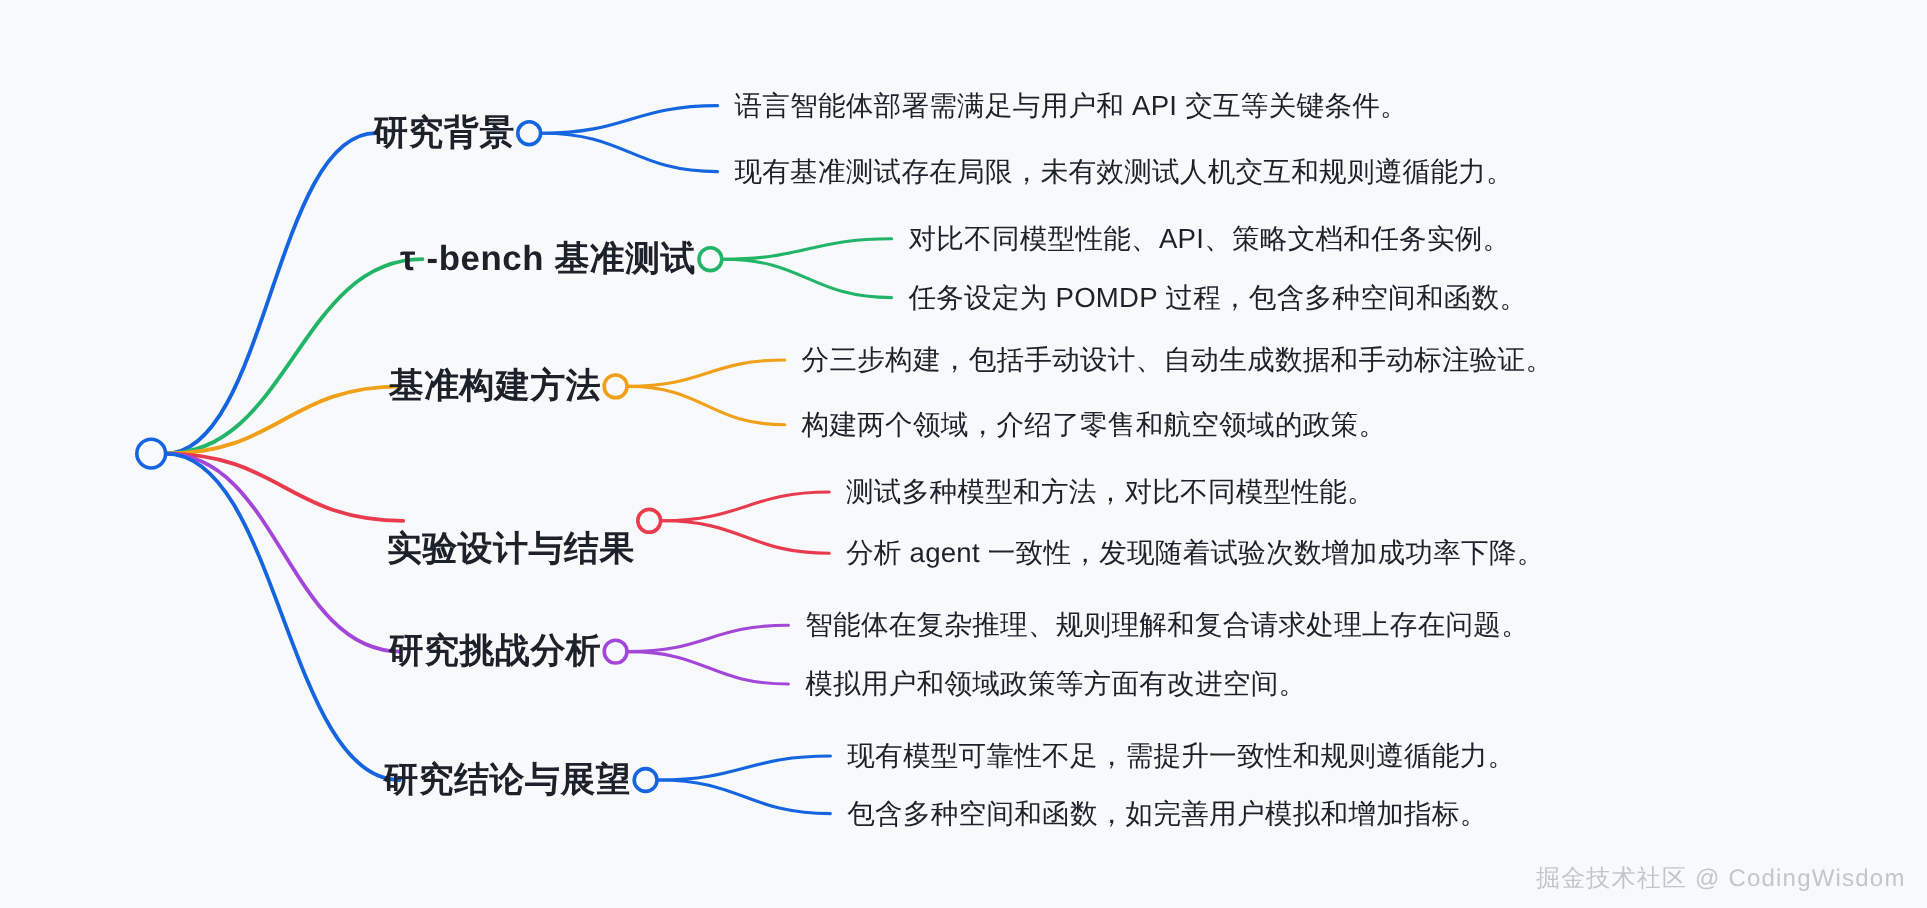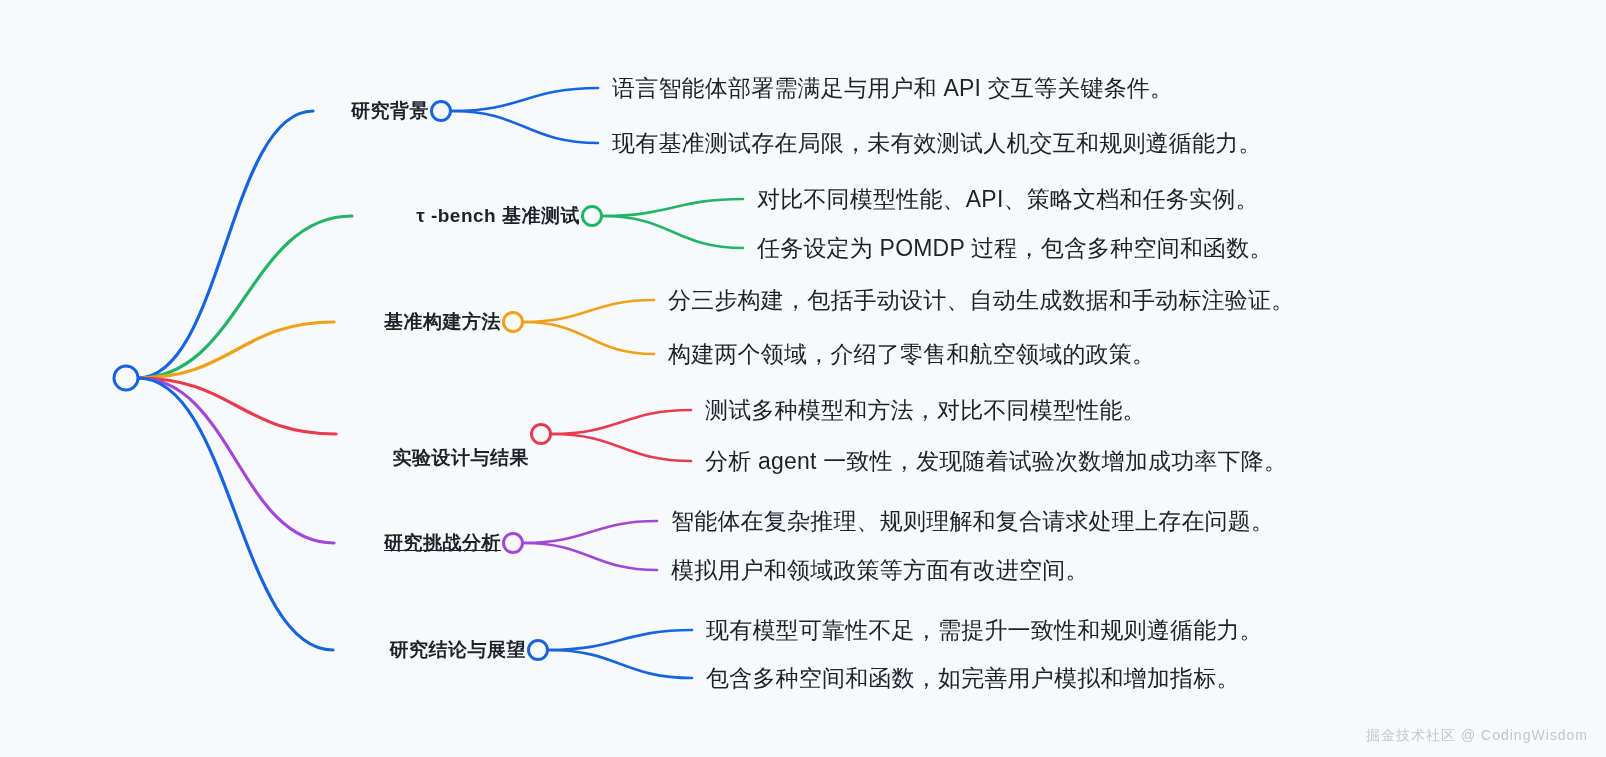--- a/index.html
+++ b/index.html
@@ -17,30 +17,30 @@
     background:#f8f9fb;box-sizing:border-box;border:3.2px solid #1565e0;
     transform:translate(-50%,-50%);
   }
   .root-ring{
     position:absolute;width:27px;height:27px;border-radius:50%;
     background:#f8f9fb;box-sizing:border-box;border:3.4px solid #1565e0;
     transform:translate(-50%,-50%);
   }
   .branch-label{
     position:absolute;transform:translate(-100%,-50%);
-    white-space:nowrap;font-weight:700;font-size:19px;color:#1d2129;
+    white-space:nowrap;font-weight:700;font-size:29px;color:#1d2129;
     letter-spacing:.5px;
   }
   .leaf-label{
     position:absolute;transform:translateY(-50%);
     white-space:nowrap;font-size:23px;color:#1d2129;letter-spacing:.2px;
   }
   .watermark{
     position:absolute;right:18px;bottom:12px;
-    font-size:14px;color:#c2c6cc;white-space:nowrap;letter-spacing:1px;
+    font-size:20px;color:#c2c6cc;white-space:nowrap;letter-spacing:1px;
   }
 </style>
 </head>
 <body>
 
 <div id="mindmap">
   <svg class="edges" viewBox="0 0 1606 757">
       <path d="M 138 378 C 222 378, 229 111, 313 111" fill="none" stroke="#1565e0" stroke-width="3.2" stroke-linecap="round"></path>
       <path d="M 452 111 C 522.08 111, 527.92 88, 598 88" fill="none" stroke="#1565e0" stroke-width="2.6" stroke-linecap="round"></path>
       <path d="M 452 111 C 522.08 111, 527.92 143, 598 143" fill="none" stroke="#1565e0" stroke-width="2.6" stroke-linecap="round"></path>
@@ -71,21 +71,21 @@
       <div class="leaf-label" style="left: 757px; top: 248px;">任务设定为 POMDP 过程，包含多种空间和函数。</div>
       <div class="node-ring" style="left: 513px; top: 322px; border-color: rgb(240, 160, 25);"></div>
       <div class="branch-label" style="left: 501px; top: 322px;">基准构建方法</div>
       <div class="leaf-label" style="left: 668px; top: 300px;">分三步构建，包括手动设计、自动生成数据和手动标注验证。</div>
       <div class="leaf-label" style="left: 668px; top: 354px;">构建两个领域，介绍了零售和航空领域的政策。</div>
       <div class="node-ring" style="left: 541px; top: 434px; border-color: rgb(232, 59, 78);"></div>
       <div class="branch-label" style="left: 529px; top: 434px; margin-top: 24px;">实验设计与结果</div>
       <div class="leaf-label" style="left: 705px; top: 410px;">测试多种模型和方法，对比不同模型性能。</div>
       <div class="leaf-label" style="left: 705px; top: 461px;">分析 agent 一致性，发现随着试验次数增加成功率下降。</div>
       <div class="node-ring" style="left: 513px; top: 543px; border-color: rgb(163, 71, 216);"></div>
-      <div class="branch-label" style="left: 501px; top: 543px; text-decoration: underline;">研究挑战分析</div>
+      <div class="branch-label" style="left: 501px; top: 543px;">研究挑战分析</div>
       <div class="leaf-label" style="left: 671px; top: 521px;">智能体在复杂推理、规则理解和复合请求处理上存在问题。</div>
       <div class="leaf-label" style="left: 671px; top: 570px;">模拟用户和领域政策等方面有改进空间。</div>
       <div class="node-ring" style="left: 538px; top: 650px; border-color: rgb(21, 101, 224);"></div>
       <div class="branch-label" style="left: 526px; top: 650px;">研究结论与展望</div>
       <div class="leaf-label" style="left: 706px; top: 630px;">现有模型可靠性不足，需提升一致性和规则遵循能力。</div>
       <div class="leaf-label" style="left: 706px; top: 678px;">包含多种空间和函数，如完善用户模拟和增加指标。</div>
       <div class="root-ring" style="left: 126px; top: 378px; border-color: rgb(21, 101, 224);"></div>
     </div>
   <div class="watermark">掘金技术社区 @ CodingWisdom</div>
 </div>

